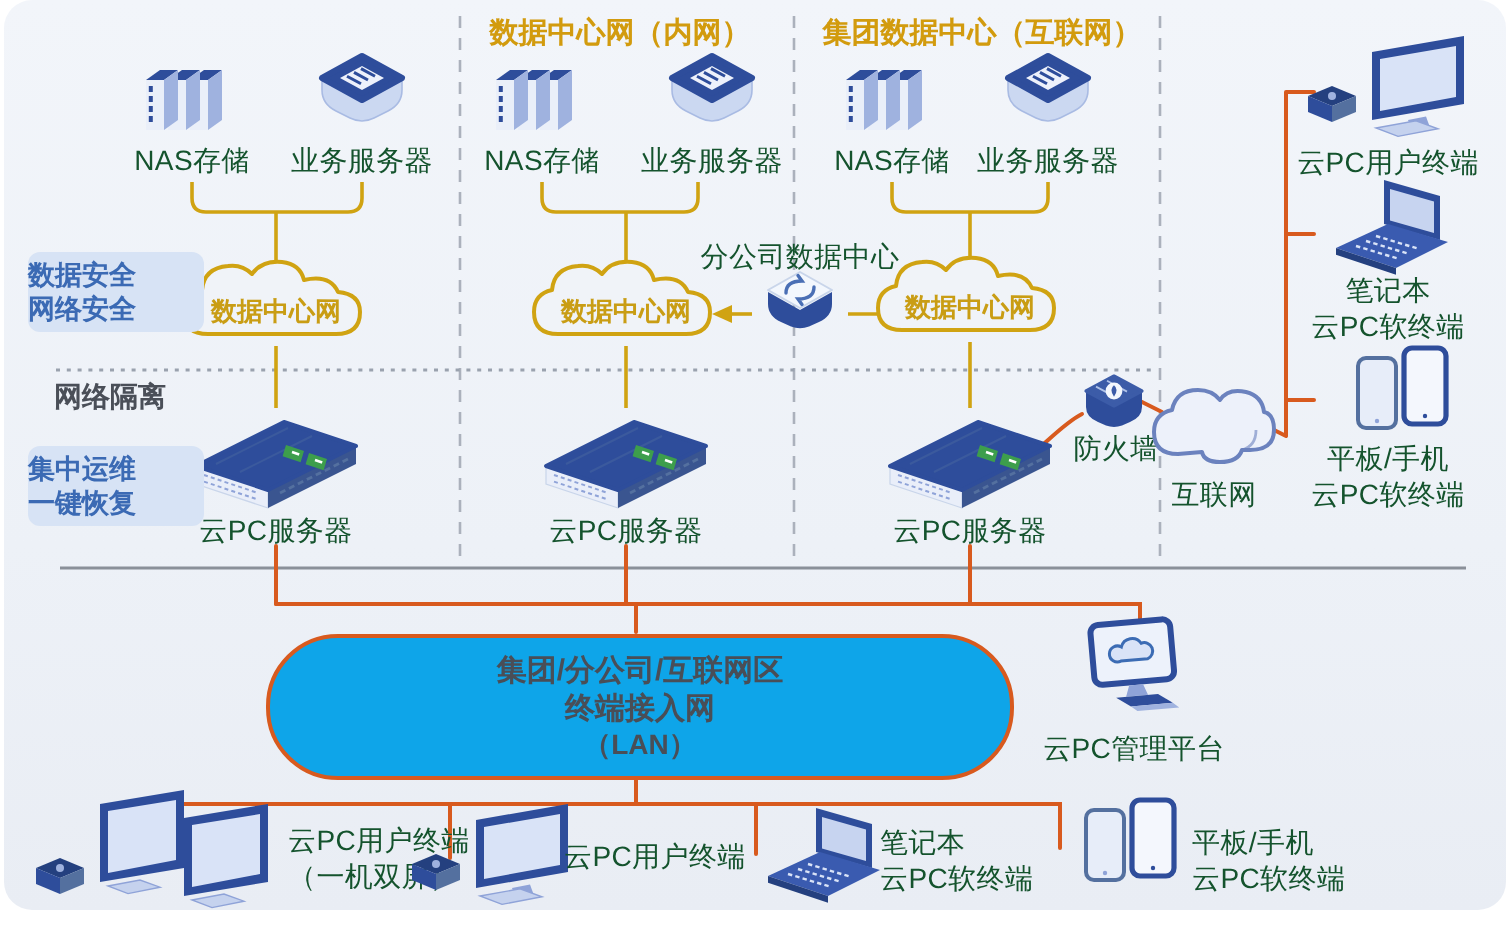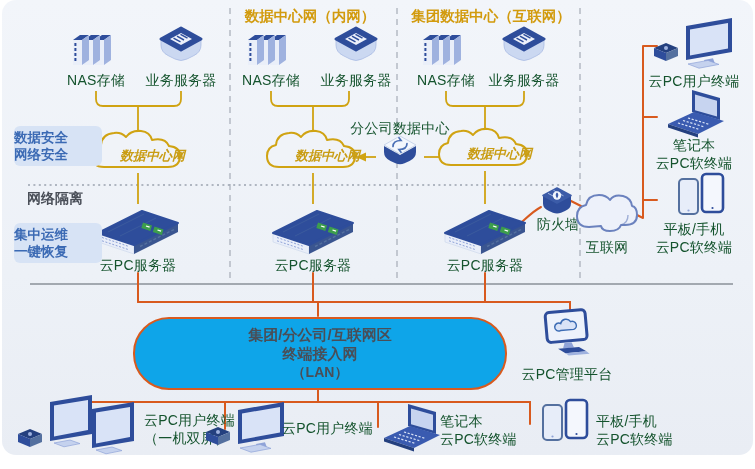--- a/index.html
+++ b/index.html
@@ -8,22 +8,22 @@
   #card{position:absolute;left:2px;top:0;width:751px;height:455px;border-radius:14px;
     background:linear-gradient(180deg,#F2F5FA 0%,#EDF1F7 60%,#E9EDF4 100%);}
   svg.layer{position:absolute;left:0;top:0;}
   svg.ic{position:absolute;overflow:visible;}
   .lbl{position:absolute;font-size:14px;font-weight:500;line-height:1.25;color:#14532d;
     text-align:center;letter-spacing:.2px;white-space:nowrap;}
   .lbl span{display:block;}
   .lbl.la{text-align:left;}
   .coltitle{position:absolute;top:7px;width:170px;text-align:center;font-size:14.5px;
     font-weight:700;color:#D29B0E;white-space:nowrap;}
-  .cloudlbl{position:absolute;width:94px;text-align:right;font-size:13px;font-weight:600;
-    color:#C99D14;white-space:nowrap;font-style:italic;}
+  .cloudlbl{position:absolute;width:94px;text-align:center;font-size:13px;font-weight:600;
+    color:#C99D14;white-space:nowrap;}
   .badge{position:absolute;left:14px;width:88px;background:#D7E3F5;border-radius:6px;
     color:#3B6AB4;font-weight:700;font-size:13.5px;line-height:17px;text-align:left;
     padding:3px 0;}
   .badge span{display:block;}
   .plain-ann{position:absolute;font-size:14px;font-weight:600;color:#4A4F58;}
   #lanbox{position:absolute;left:133px;top:317px;width:370px;height:69px;border:2.5px solid #D85A1E;
     border-radius:36px;background:#0ea5e9;display:flex;flex-direction:column;justify-content:center;
     align-items:center;color:#494E57;font-weight:700;}
   #lanbox .l1{font-size:15px;} #lanbox .l2{font-size:15px;} #lanbox .l3{font-size:14px;}
 </style>

